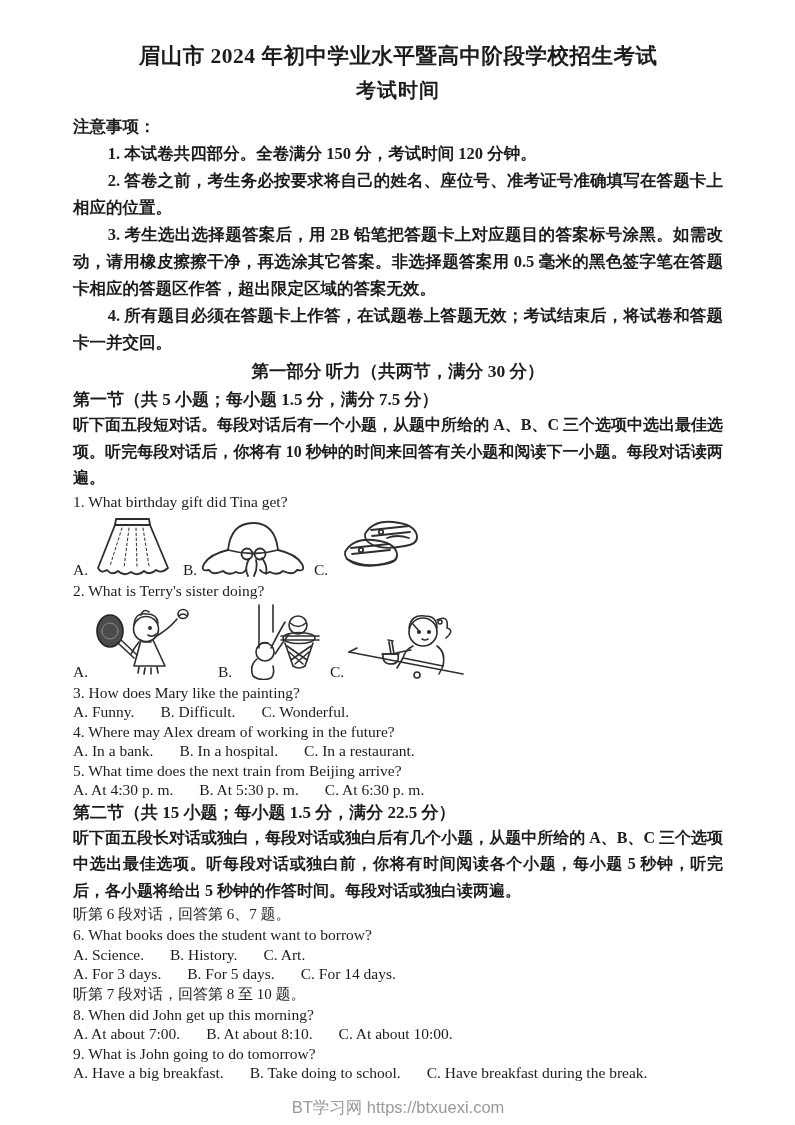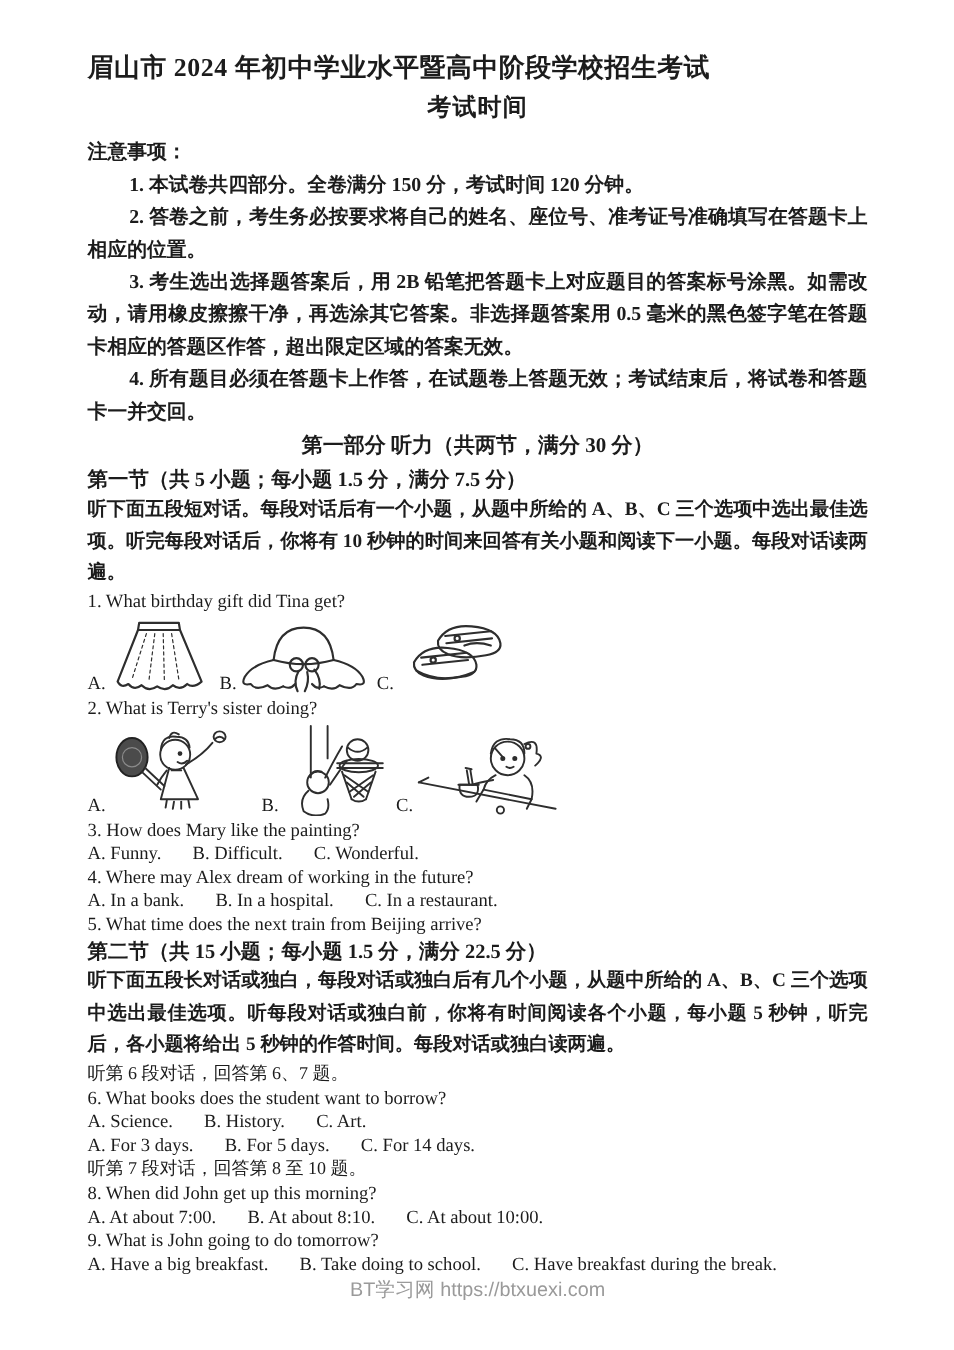--- a/index.html
+++ b/index.html
@@ -7,40 +7,40 @@
     position:relative;
     width:795px; height:1125px;
     margin:0 auto;
     background:#ffffff;
     box-sizing:border-box;
     padding:42px 72px 0 73px;
     overflow:hidden;
     color:#1c1c1c;
     font-family:"Liberation Serif","DejaVu Serif",serif;
   }
-  h1.title { font-size:21.5px; line-height:28px; font-weight:700; text-align:left; margin:0 0 7px 0; letter-spacing:0.5px; }
+  h1.title { font-size:21.5px; line-height:28px; font-weight:700; text-align:center; margin:0 0 7px 0; letter-spacing:0.5px; }
   h2.subtitle { font-size:20px; line-height:27px; font-weight:700; text-align:center; margin:0 0 9px 0; letter-spacing:1px; }
   .notice p { margin:0; font-weight:700; font-size:16.5px; line-height:27px; text-align:justify; }
   .notice p.item { text-indent:2.1em; }
   .part-heading { font-size:17.5px; line-height:25px; font-weight:700; text-align:center; margin:3px 0; }
   .sec-heading { font-size:17px; line-height:25px; font-weight:700; margin:0; }
   .instr { font-size:16px; line-height:26.5px; font-weight:700; text-align:justify; margin:0; }
   .en { font-size:15.5px; line-height:19.5px; font-weight:400; margin:0; }
   .opts { display:flex; column-gap:26px; }
   .opts span { white-space:nowrap; }
   .cn-hint { font-size:15px; line-height:21px; font-weight:400; margin:0; }
   .img-row { display:flex; align-items:flex-end; margin:3px 0 3px 0; }
   .img-opt { display:flex; align-items:flex-end; }
   .img-opt .opt-label { font-size:15.5px; line-height:17px; margin-right:3px; }
   .w110 { width:110px; } .w131 { width:131px; }
   .w145 { width:145px; } .w112 { width:112px; }
   svg.art { display:block; }
   svg.art * { vector-effect:non-scaling-stroke; }
   .watermark {
-    text-align:center; font-size:16.5px; line-height:20px; margin-top:2px;
+    text-align:center; font-size:16.5px; line-height:20px; margin-top:14px;
     color:#9a9a9a; font-family:"Liberation Sans","DejaVu Sans",sans-serif;
   }
 </style>
 </head>
 <body>
 
 <div class="page">
 
   <h1 class="title">眉山市 2024 年初中学业水平暨高中阶段学校招生考试</h1>
   <h2 class="subtitle">考试时间</h2>
@@ -203,20 +203,25 @@
     <span>B. Difficult.</span>
     <span>C. Wonderful.</span>
   </p>
   <p class="en">4. Where may Alex dream of working in the future?</p>
   <p class="en opts">
     <span>A. In a bank.</span>
     <span>B. In a hospital.</span>
     <span>C. In a restaurant.</span>
   </p>
   <p class="en">5. What time does the next train from Beijing arrive?</p>
+  <p class="en opts">
+    <span>A. At 4:30 p. m.</span>
+    <span>B. At 5:30 p. m.</span>
+    <span>C. At 6:30 p. m.</span>
+  </p>
 
   <p class="sec-heading">第二节（共 15 小题；每小题 1.5 分，满分 22.5 分）</p>
   <p class="instr">听下面五段长对话或独白，每段对话或独白后有几个小题，从题中所给的 A、B、C 三个选项中选出最佳选项。听每段对话或独白前，你将有时间阅读各个小题，每小题 5 秒钟，听完后，各小题将给出 5 秒钟的作答时间。每段对话或独白读两遍。</p>
 
   <p class="cn-hint">听第 6 段对话，回答第 6、7 题。</p>
 
   <p class="en">6. What books does the student want to borrow?</p>
   <p class="en opts">
     <span>A. Science.</span>
     <span>B. History.</span>

